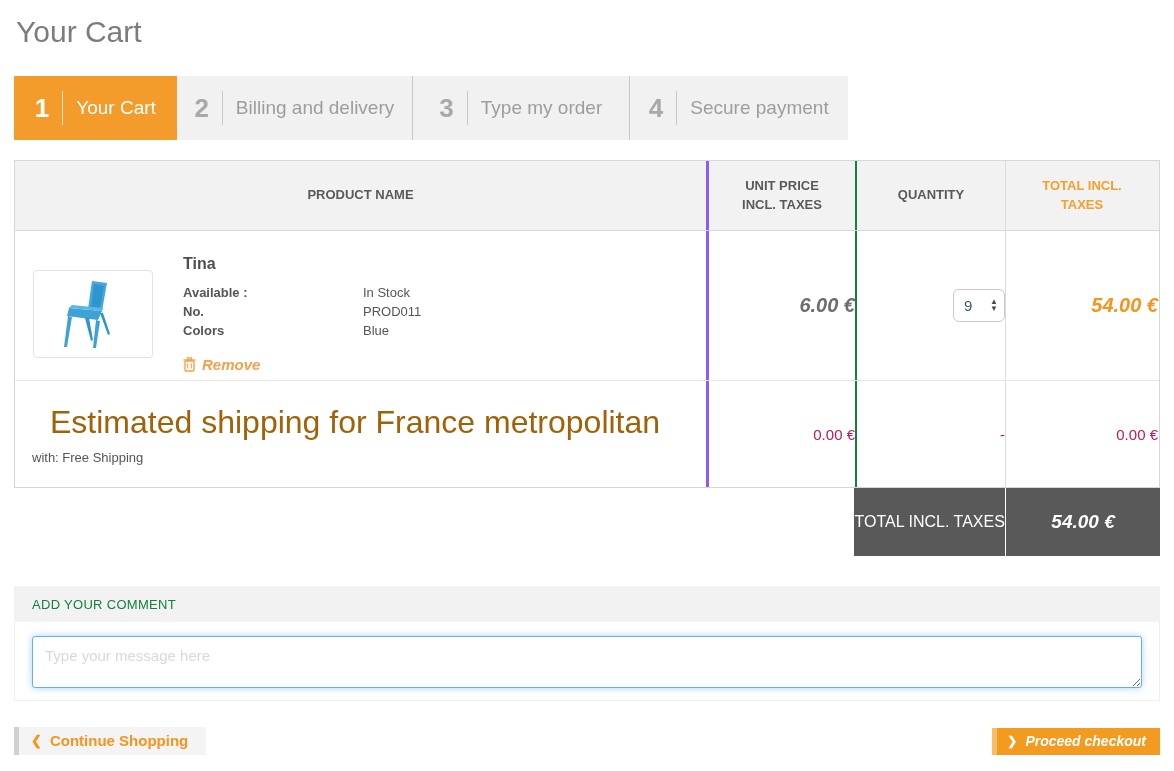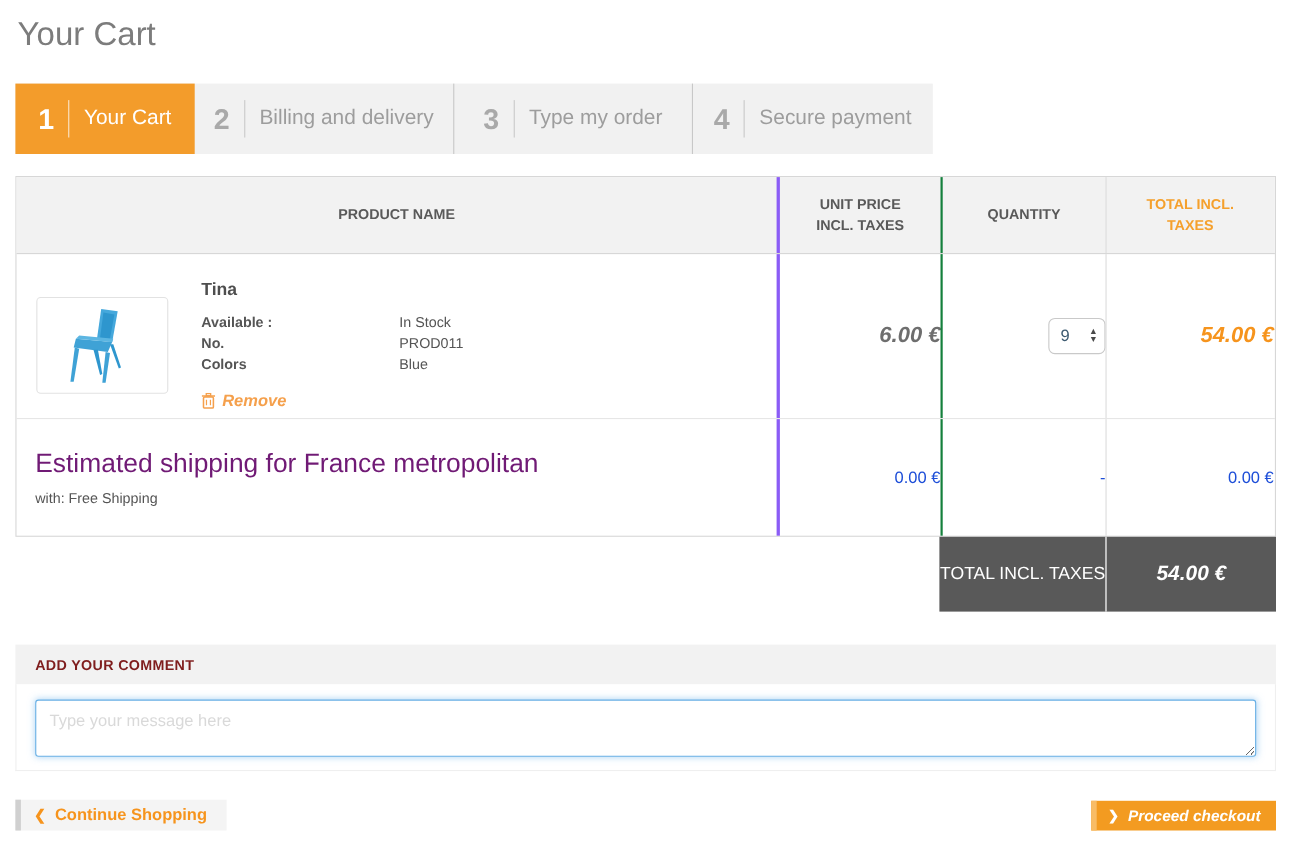--- a/index.html
+++ b/index.html
@@ -100,23 +100,23 @@
     display: flex; align-items: center;
     padding: 0 6px 0 10px;
     cursor: pointer;
   }
   .qty-val { font-size: 15px; color: #3c5a70; flex: 1; }
   .spin { display: flex; flex-direction: column; line-height: 6px; color: #4a4a4a; }
   .spin span { font-size: 8px; height: 7px; }
 
   .t-ship { height: 106px; }
   .ship-cell { flex-direction: column; align-items: flex-start !important; justify-content: center !important; padding-left: 17px; }
-  .ship-title { font-size: 24px; font-weight: 400; color: #701a75; }
+  .ship-title { font-size: 32px; font-weight: 400; color: #a16207; margin-left: 18px; }
   .ship-sub { font-size: 13px; color: #555; margin-top: 9px; }
-  .ship-amount { font-size: 15px; color: #1d4ed8; }
+  .ship-amount { font-size: 15px; color: #be185d; }
 
   
   .grand-row { display: flex; width: 1146px; height: 68px; }
   .grand-spacer { width: 841px; }
   .grand-label {
     width: 151px; background: #595959; color: #fff;
     display: flex; align-items: center; justify-content: center; text-align: center;
     font-size: 16px; line-height: 1.35; font-weight: 300;
   }
   .grand-value {
@@ -125,21 +125,21 @@
     display: flex; align-items: center; justify-content: center;
     font-size: 19px; font-weight: bold; font-style: italic;
   }
 
   
   .comment { margin-top: 30px; }
   .comment-head {
     height: 36px; background: #f2f2f2;
     display: flex; align-items: center;
     padding-left: 18px;
-    font-size: 13px; color: #7f1d1d; letter-spacing: .3px; font-weight: bold;
+    font-size: 13px; color: #15803d; letter-spacing: .3px;
   }
   .comment-body {
     border: 1px solid #efefef; border-top: none;
     padding: 14px 17px 12px 17px;
   }
   textarea.comment-input {
     display: block;
     width: 100%; height: 52px;
     box-sizing: border-box;
     border: 1px solid #69b0e5; border-radius: 3px;

